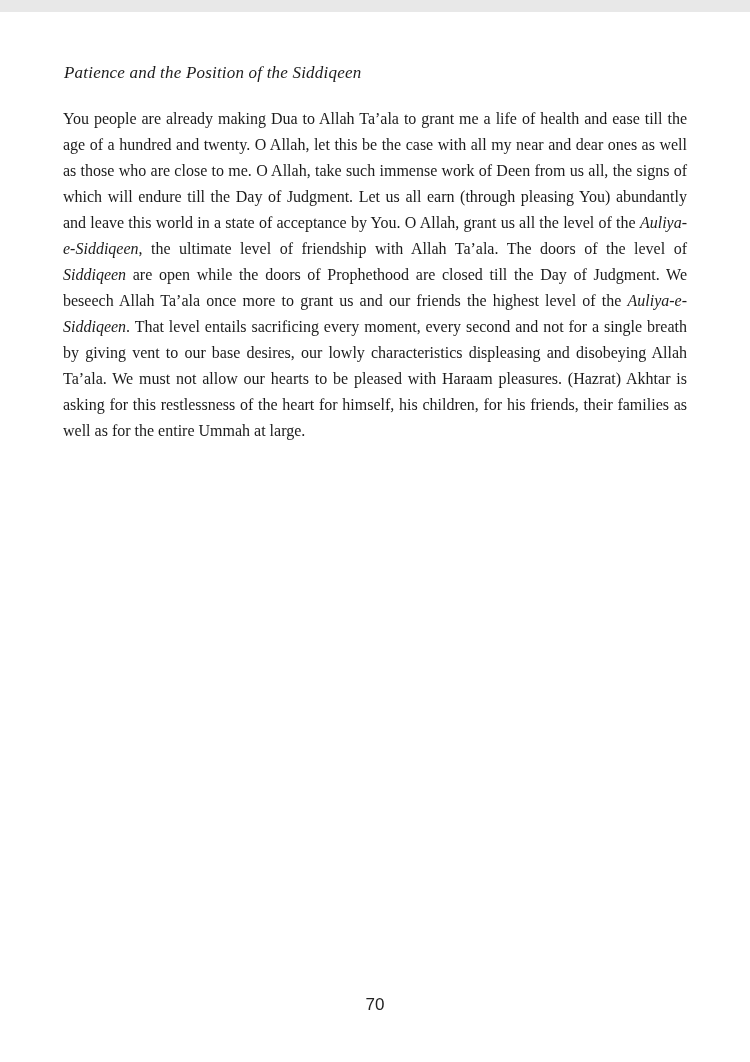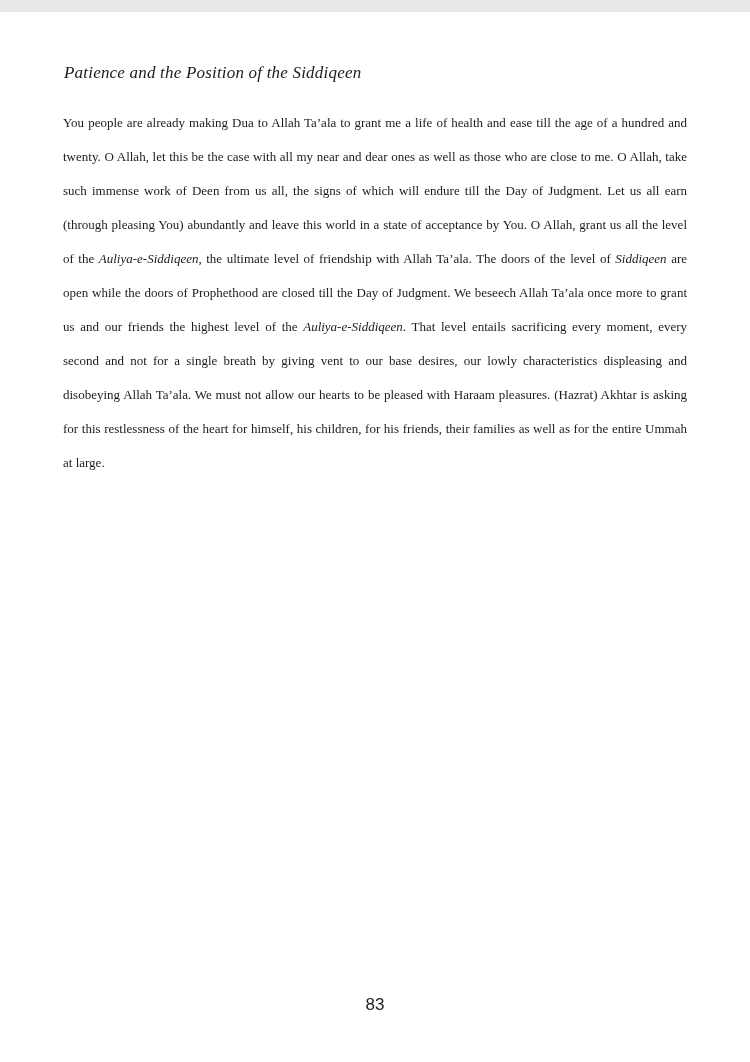--- a/index.html
+++ b/index.html
@@ -25,22 +25,22 @@
     font-size: 17px;
     letter-spacing: 0.2px;
     color: #1c1c1c;
   }
   .body-paragraph {
     position: absolute;
     left: 63px;
     top: 94px;
     width: 624px;
     font-family: "Liberation Serif", serif;
-    font-size: 13px;
-    line-height: 34px;
+    font-size: 16px;
+    line-height: 26px;
     text-align: justify;
     color: #1b1b1b;
   }
   .body-paragraph em {
     font-style: italic;
   }
   .arabic-line {
     position: absolute;
     left: 0;
     top: 599px;
@@ -66,15 +66,15 @@
 </head>
 <body>
 
 <div class="page">
 
   <div class="running-header">Patience and the Position of the Siddiqeen</div>
 
   <div class="body-paragraph"><span>You people are already making Dua to Allah Ta’ala to grant me a life of health and ease till the age of a hundred and twenty. O Allah, let this be the case with all my near and dear ones as well as those who are close to me. O Allah, take such immense work of Deen from us all, the signs of which will endure till the Day of Judgment. Let us all earn (through pleasing You) abundantly and leave this world in a state of acceptance by You. O Allah, grant us all the level of the </span><em>Auliya-e-Siddiqeen</em><span>, the ultimate level of friendship with Allah Ta’ala. The doors of the level of </span><em>Siddiqeen</em><span> are open while the doors of Prophethood are closed till the Day of Judgment. We beseech Allah Ta’ala once more to grant us and our friends the highest level of the </span><em>Auliya-e-Siddiqeen</em><span>. That level entails sacrificing every moment, every second and not for a single breath by giving vent to our base desires, our lowly characteristics displeasing and disobeying Allah Ta’ala. We must not allow our hearts to be pleased with Haraam pleasures. (Hazrat) Akhtar is asking for this restlessness of the heart for himself, his children, for his friends, their families as well as for the entire Ummah at large.</span></div>
 
 
-  <div class="page-number">83</div>
+  <div class="page-number">70</div>
 
 </div>
 
 </body></html>

